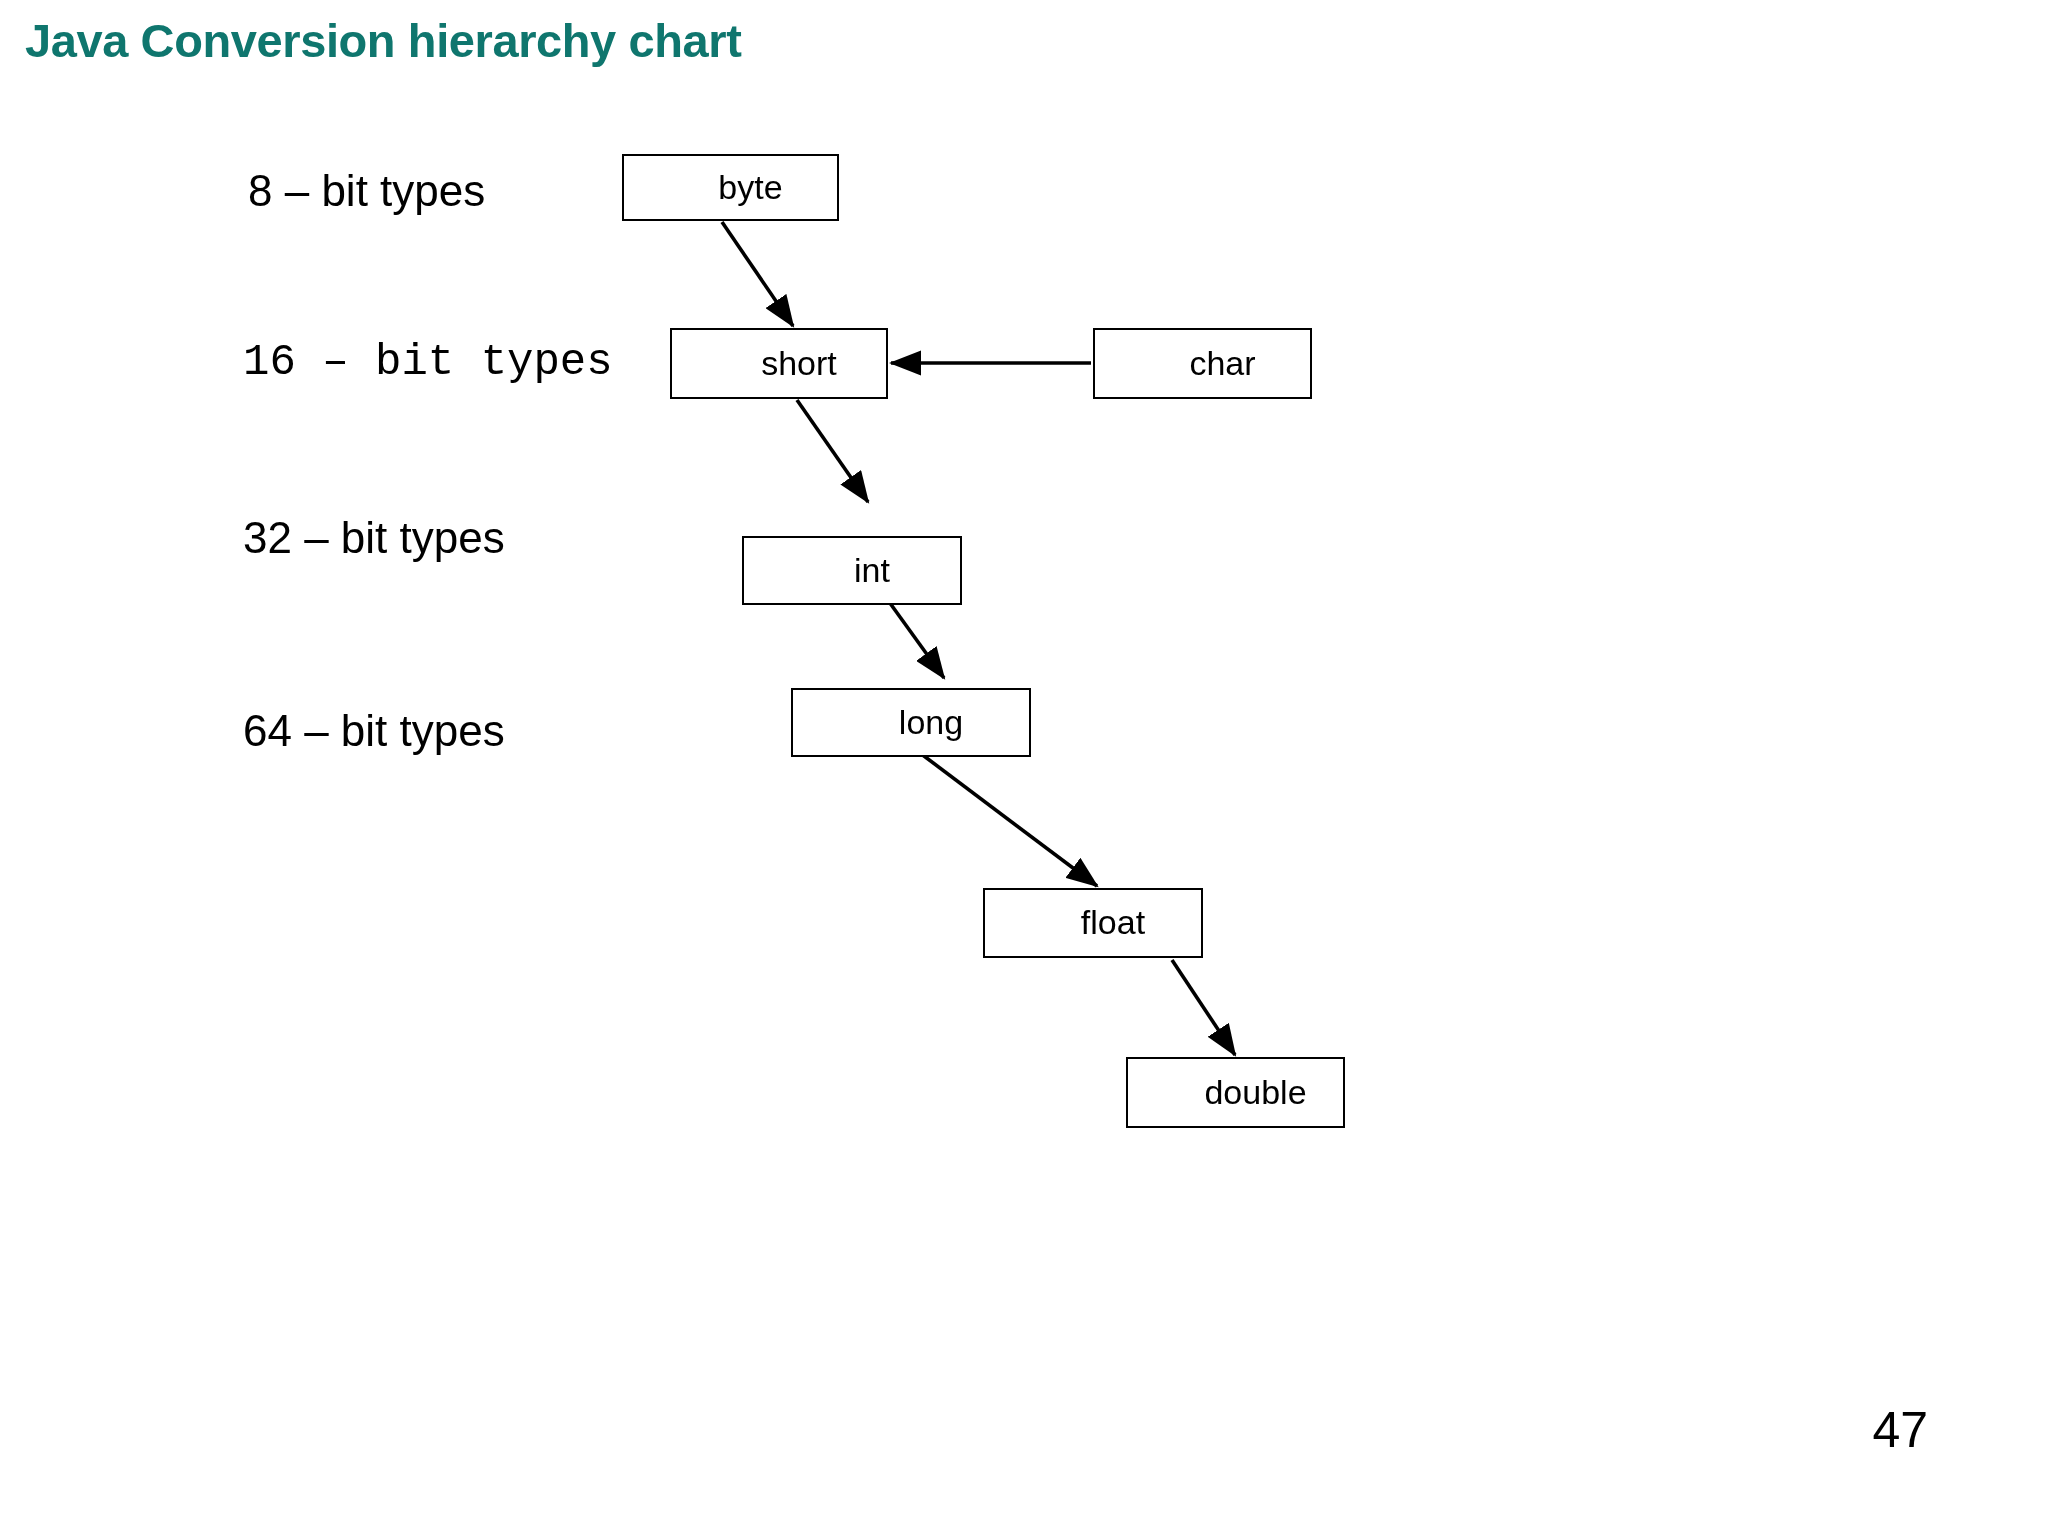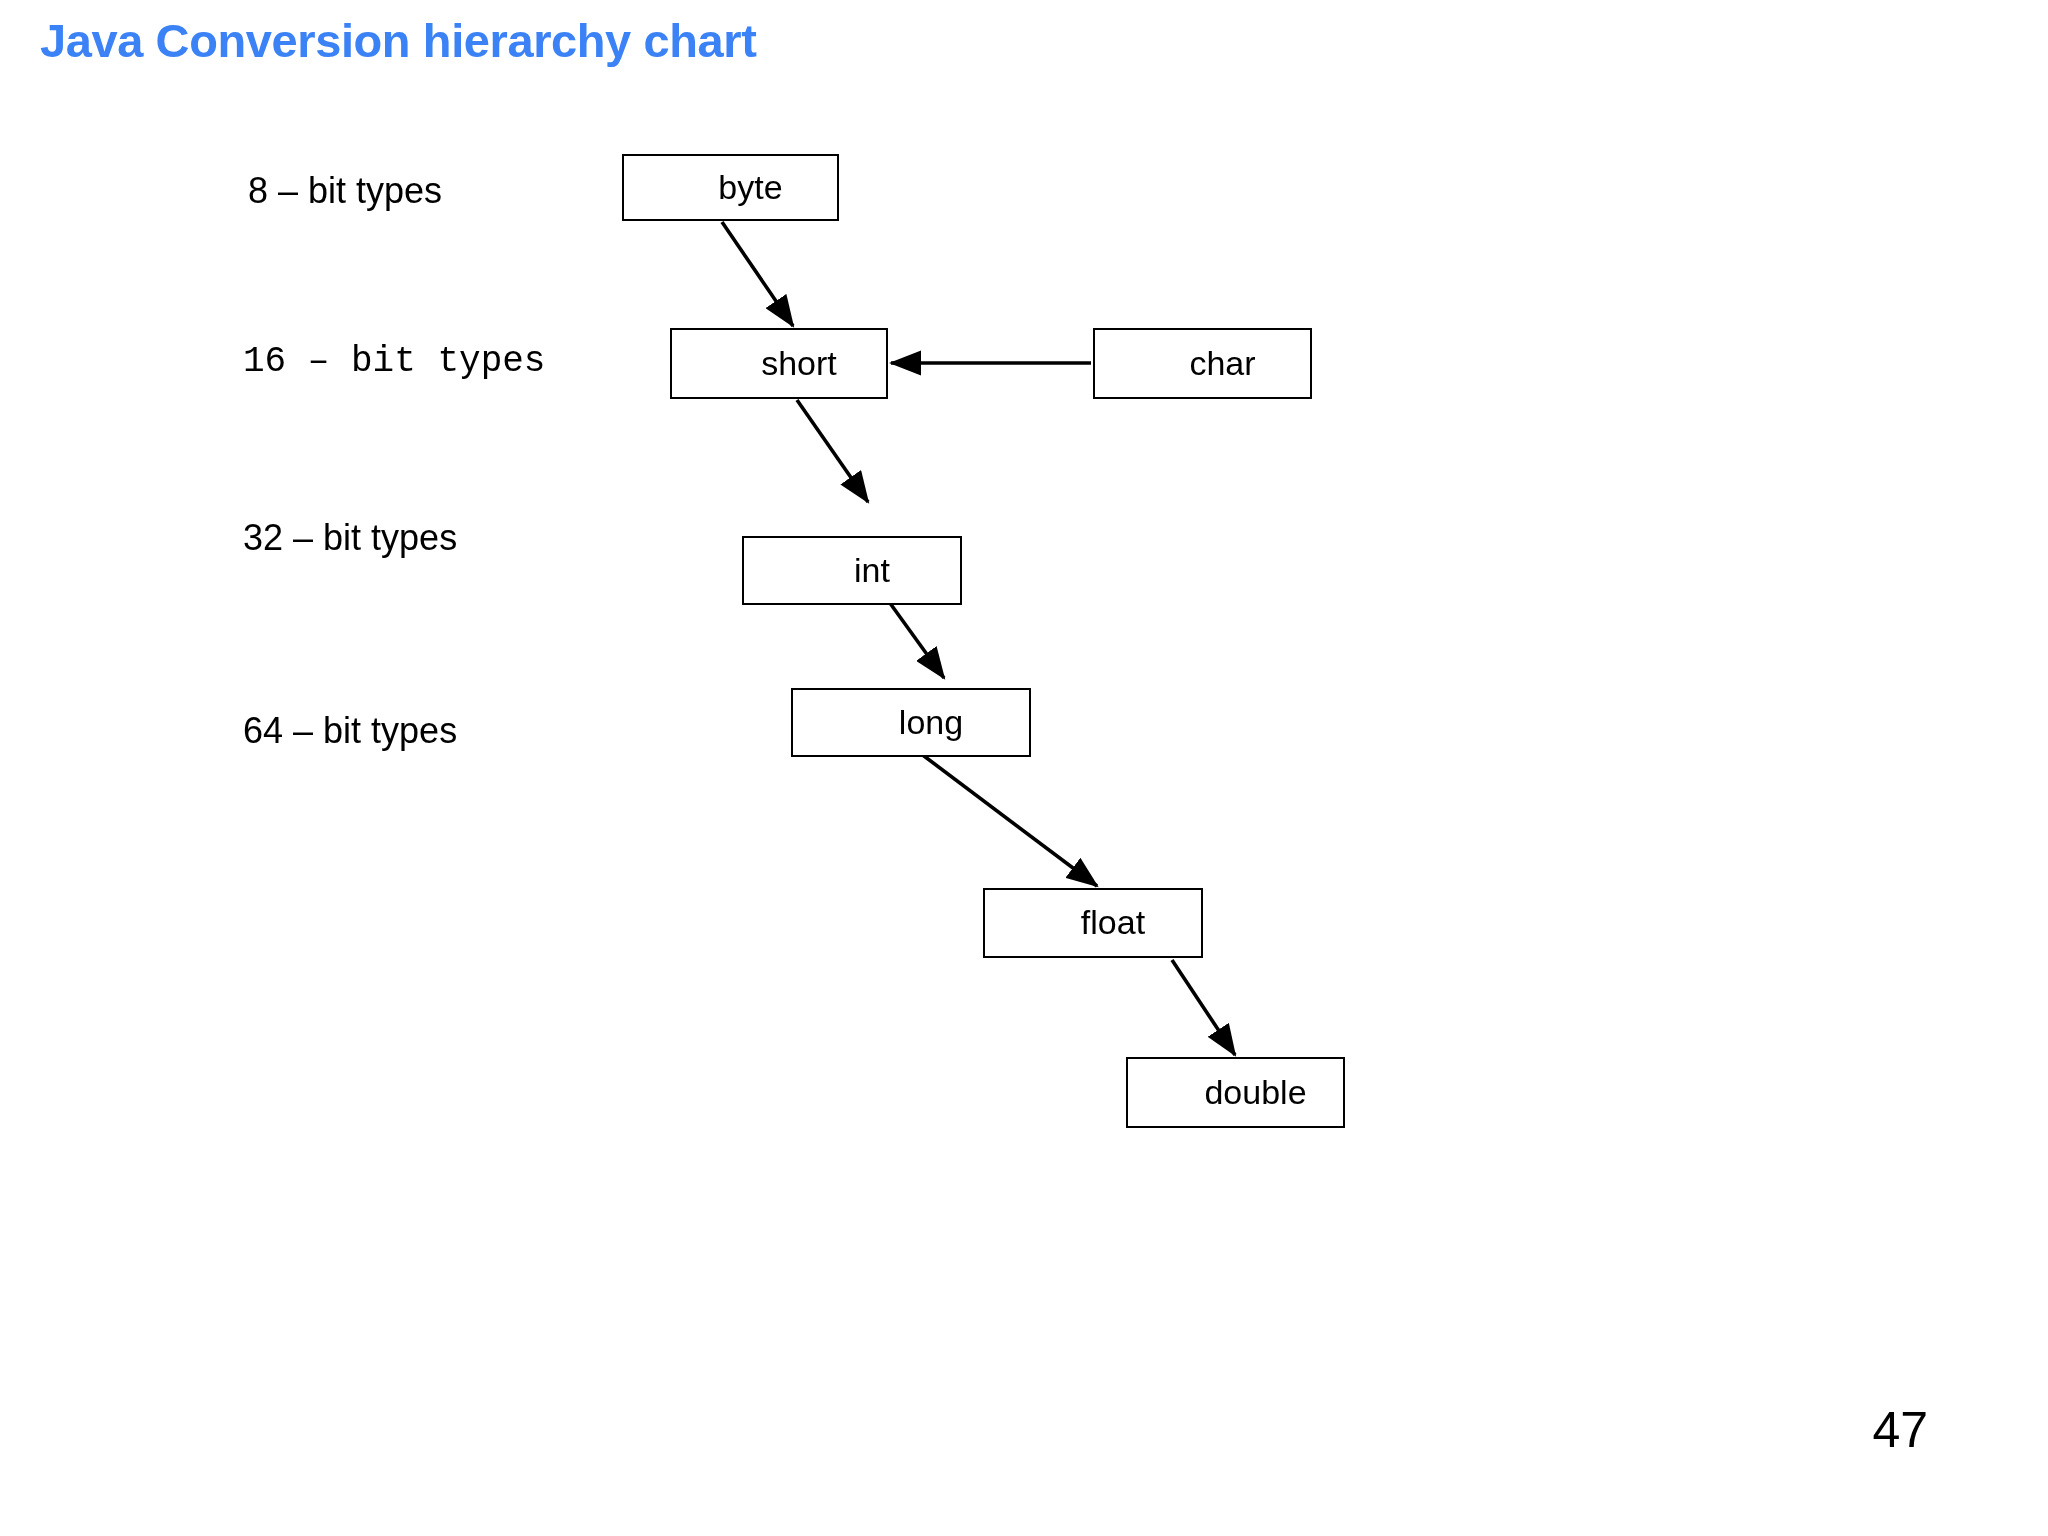--- a/index.html
+++ b/index.html
@@ -17,32 +17,32 @@
   }
   #slide {
     position: absolute;
     left: 0; top: 0;
     width: 2048px;
     height: 1536px;
     background: #ffffff;
   }
   #slide-title {
     position: absolute;
-    left: 40px;
+    left: 25px;
     top: 12px;
     font-size: 47px;
     font-weight: bold;
     letter-spacing: -0.4px;
     line-height: 58px;
     white-space: nowrap;
-    color: #3b82f6;
+    color: #0f766e;
   }
   .tier-label {
     position: absolute;
-    font-size: 36px;
+    font-size: 44px;
     font-weight: normal;
     line-height: 38px;
     white-space: nowrap;
     color: #000000;
   }
   .node-box {
     position: absolute;
     box-sizing: border-box;
     border: 2px solid #000000;
     background: #ffffff;

